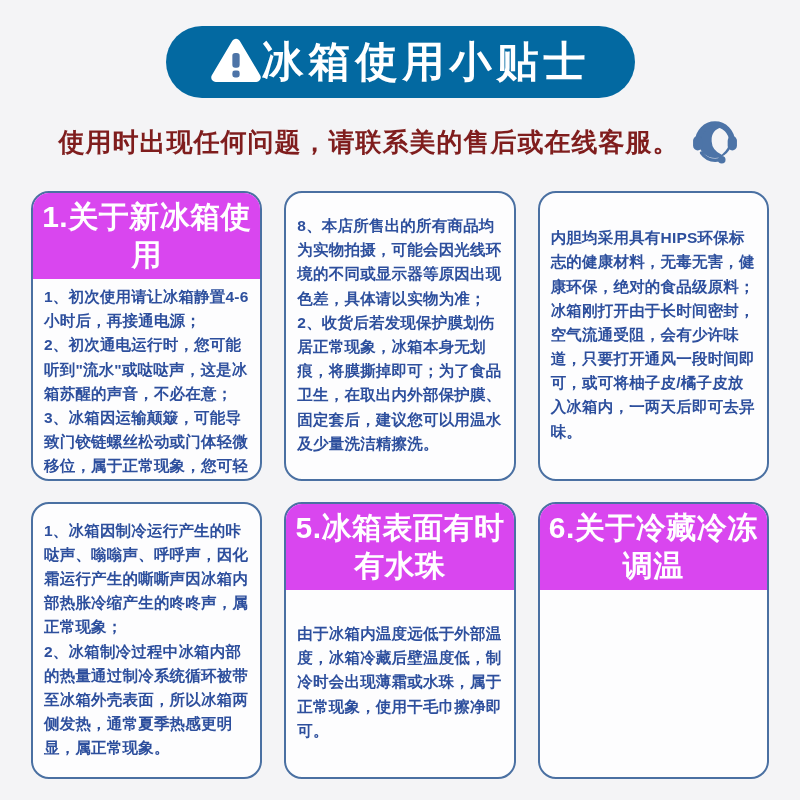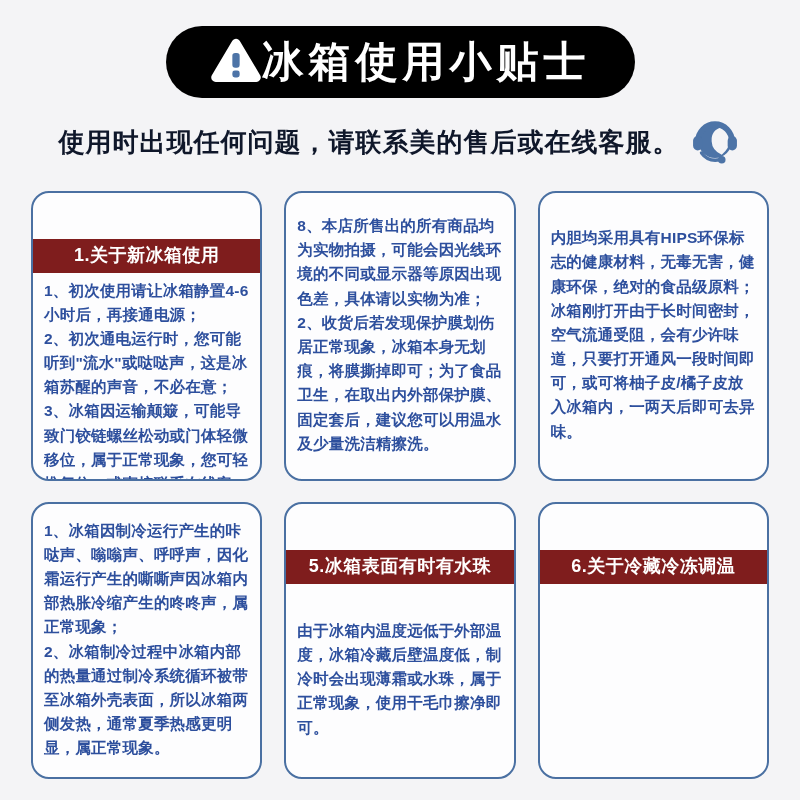--- a/index.html
+++ b/index.html
@@ -9,41 +9,41 @@
     font-family: "Liberation Sans", "DejaVu Sans", sans-serif;
     overflow: hidden;
   }
   .page { width: 800px; height: 800px; display: flex; flex-direction: column; }
 
   
   .header-row { display: flex; justify-content: center; margin-top: 26px; }
   .header-pill {
     display: flex; align-items: center; justify-content: center;
     gap: 0;
-    background: #000000;
+    background: #0369a1;
     border-radius: 40px;
     height: 72px;
     padding: 0 44px;
   }
   .header-pill .title {
     color: #ffffff;
     font-size: 42px;
     font-weight: bold;
     letter-spacing: 5px;
     white-space: nowrap;
   }
   .warn-icon { width: 52px; height: 52px; flex: 0 0 auto; }
 
   
   .subtitle-row {
     display: flex; align-items: center; justify-content: center;
     gap: 8px; margin-top: 16px; height: 56px;
   }
   .subtitle-text {
-    color: #0f172a;
+    color: #7f1d1d;
     font-size: 26px;
     font-weight: bold;
     letter-spacing: 1px;
     white-space: nowrap;
   }
   .cs-icon { width: 54px; height: 54px; flex: 0 0 auto; }
 
   
   .grid {
     display: grid;
@@ -56,30 +56,29 @@
   }
   .card {
     border: 2px solid #4a70a2;
     border-radius: 18px;
     background: #fdfdfe;
     overflow: hidden;
     display: flex;
     flex-direction: column;
   }
   .card-band {
-    background: #7f1d1d;
+    background: #d946ef;
     color: #ffffff;
-    font-size: 18px;
+    font-size: 30px;
     font-weight: bold;
     text-align: center;
     padding: 5px 4px 6px 4px;
     line-height: 1.25;
     letter-spacing: 0.5px;
     flex: 0 0 auto;
-    margin-top: 46px;
   }
   .card-body {
     flex: 1 1 auto;
     display: flex;
     align-items: center;
     padding: 6px 10px 8px 11px;
   }
   .card-body .body-text {
     color: #2d4f9d;
     font-size: 15.5px;

